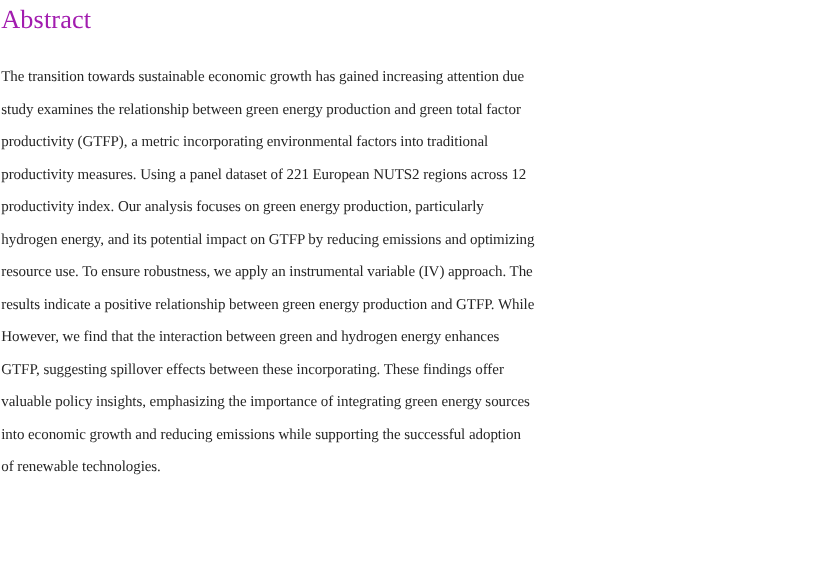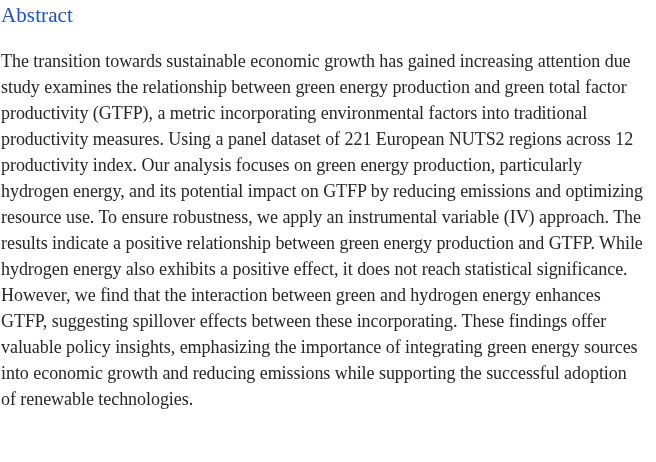--- a/index.html
+++ b/index.html
@@ -18,49 +18,48 @@
     height: 462px;
     box-sizing: border-box;
     padding: 2px 0 0 1px;
     background: #ffffff;
   }
   .abstract-heading {
     margin: 0;
     font-size: 21px;
     line-height: 27px;
     font-weight: 400;
-    color: #1d4ed8;
+    color: #a21caf;
     letter-spacing: 0.1px;
   }
   .abstract-paragraph {
     margin-top: 19px;
     color: #262626;
   }
   .line {
-    font-size: 18px;
+    font-size: 12px;
     line-height: 26px;
     height: 26px;
     white-space: nowrap;
     letter-spacing: -0.05px;
   }
 </style>
 </head>
 <body>
 
 <main class="abstract-section">
   <h1 class="abstract-heading">Abstract</h1>
   <div class="abstract-paragraph">
       <div class="line">The transition towards sustainable economic growth has gained increasing attention due</div>
       <div class="line">study examines the relationship between green energy production and green total factor</div>
       <div class="line">productivity (GTFP), a metric incorporating environmental factors into traditional</div>
       <div class="line">productivity measures. Using a panel dataset of 221 European NUTS2 regions across 12</div>
       <div class="line">productivity index. Our analysis focuses on green energy production, particularly</div>
       <div class="line">hydrogen energy, and its potential impact on GTFP by reducing emissions and optimizing</div>
       <div class="line">resource use. To ensure robustness, we apply an instrumental variable (IV) approach. The</div>
       <div class="line">results indicate a positive relationship between green energy production and GTFP. While</div>
-      <div class="line">hydrogen energy also exhibits a positive effect, it does not reach statistical significance.</div>
       <div class="line">However, we find that the interaction between green and hydrogen energy enhances</div>
       <div class="line">GTFP, suggesting spillover effects between these incorporating. These findings offer</div>
       <div class="line">valuable policy insights, emphasizing the importance of integrating green energy sources</div>
       <div class="line">into economic growth and reducing emissions while supporting the successful adoption</div>
       <div class="line">of renewable technologies.</div>
     </div>
 </main>
 
 </body></html>

